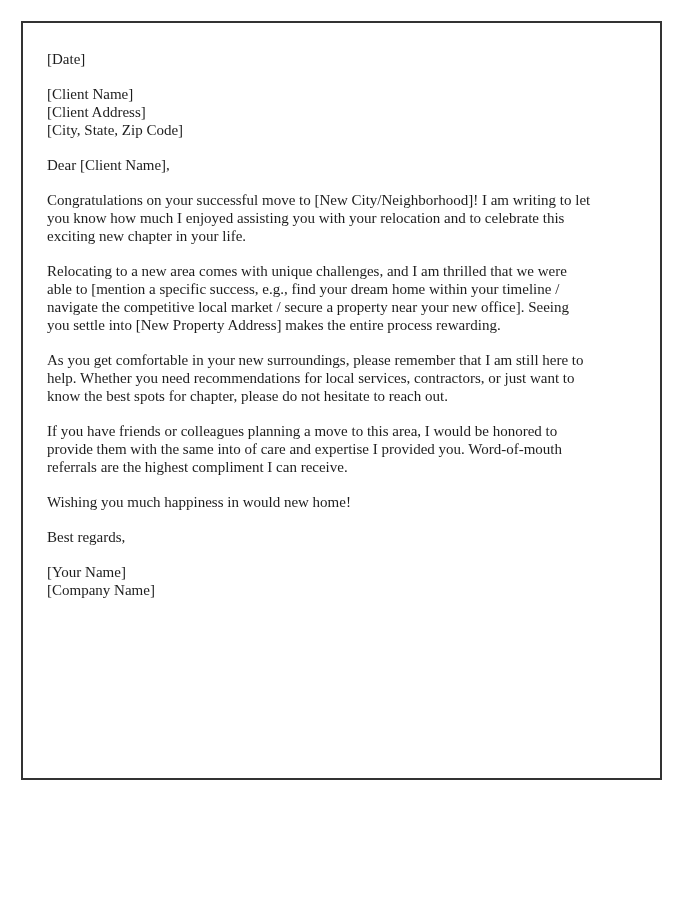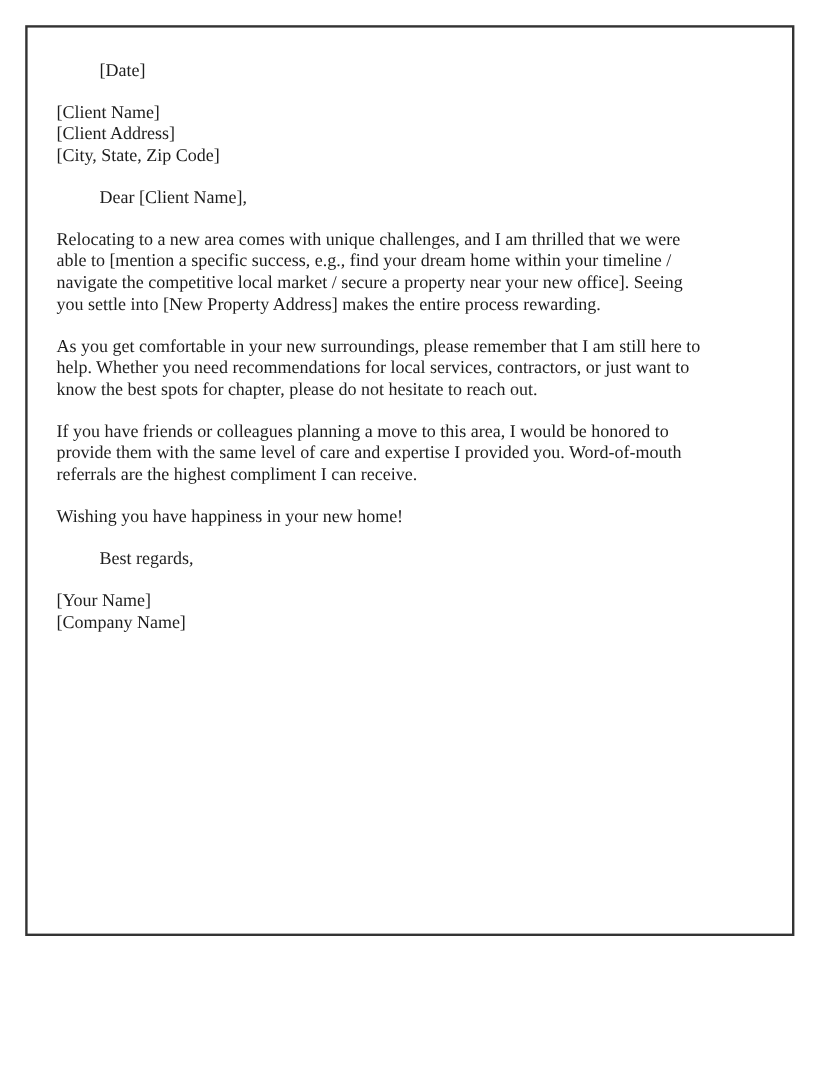--- a/index.html
+++ b/index.html
@@ -29,60 +29,64 @@
     line-height: 18px;
   }
   .block {
     margin: 0 0 17px 0;
   }
   .line {
     white-space: pre;
   }
   .single {
     white-space: pre;
-    margin-left: 36px;
   }
 </style>
 </head>
 <body>
 
 <div class="letter-page">
 
   <div class="block single">[Date]</div>
 
   <div class="block">
     <div class="line">[Client Name]</div>
     <div class="line">[Client Address]</div>
     <div class="line">[City, State, Zip Code]</div>
   </div>
 
   <div class="block single">Dear [Client Name],</div>
 
+  <div class="block">
+    <div class="line">Congratulations on your successful move to [New City/Neighborhood]! I am writing to let</div>
+    <div class="line">you know how much I enjoyed assisting you with your relocation and to celebrate this</div>
+    <div class="line">exciting new chapter in your life.</div>
+  </div>
 
   <div class="block">
     <div class="line">Relocating to a new area comes with unique challenges, and I am thrilled that we were</div>
     <div class="line">able to [mention a specific success, e.g., find your dream home within your timeline /</div>
     <div class="line">navigate the competitive local market / secure a property near your new office]. Seeing</div>
     <div class="line">you settle into [New Property Address] makes the entire process rewarding.</div>
   </div>
 
   <div class="block">
     <div class="line">As you get comfortable in your new surroundings, please remember that I am still here to</div>
     <div class="line">help. Whether you need recommendations for local services, contractors, or just want to</div>
     <div class="line">know the best spots for chapter, please do not hesitate to reach out.</div>
   </div>
 
   <div class="block">
     <div class="line">If you have friends or colleagues planning a move to this area, I would be honored to</div>
-    <div class="line">provide them with the same level of care and expertise I provided you. Word-of-mouth</div>
+    <div class="line">provide them with the same into of care and expertise I provided you. Word-of-mouth</div>
     <div class="line">referrals are the highest compliment I can receive.</div>
   </div>
 
   <div class="block">
-    <div class="line">Wishing you have happiness in your new home!</div>
+    <div class="line">Wishing you much happiness in would new home!</div>
   </div>
 
   <div class="block single">Best regards,</div>
 
   <div class="block">
     <div class="line">[Your Name]</div>
     <div class="line">[Company Name]</div>
   </div>
 
 </div>

